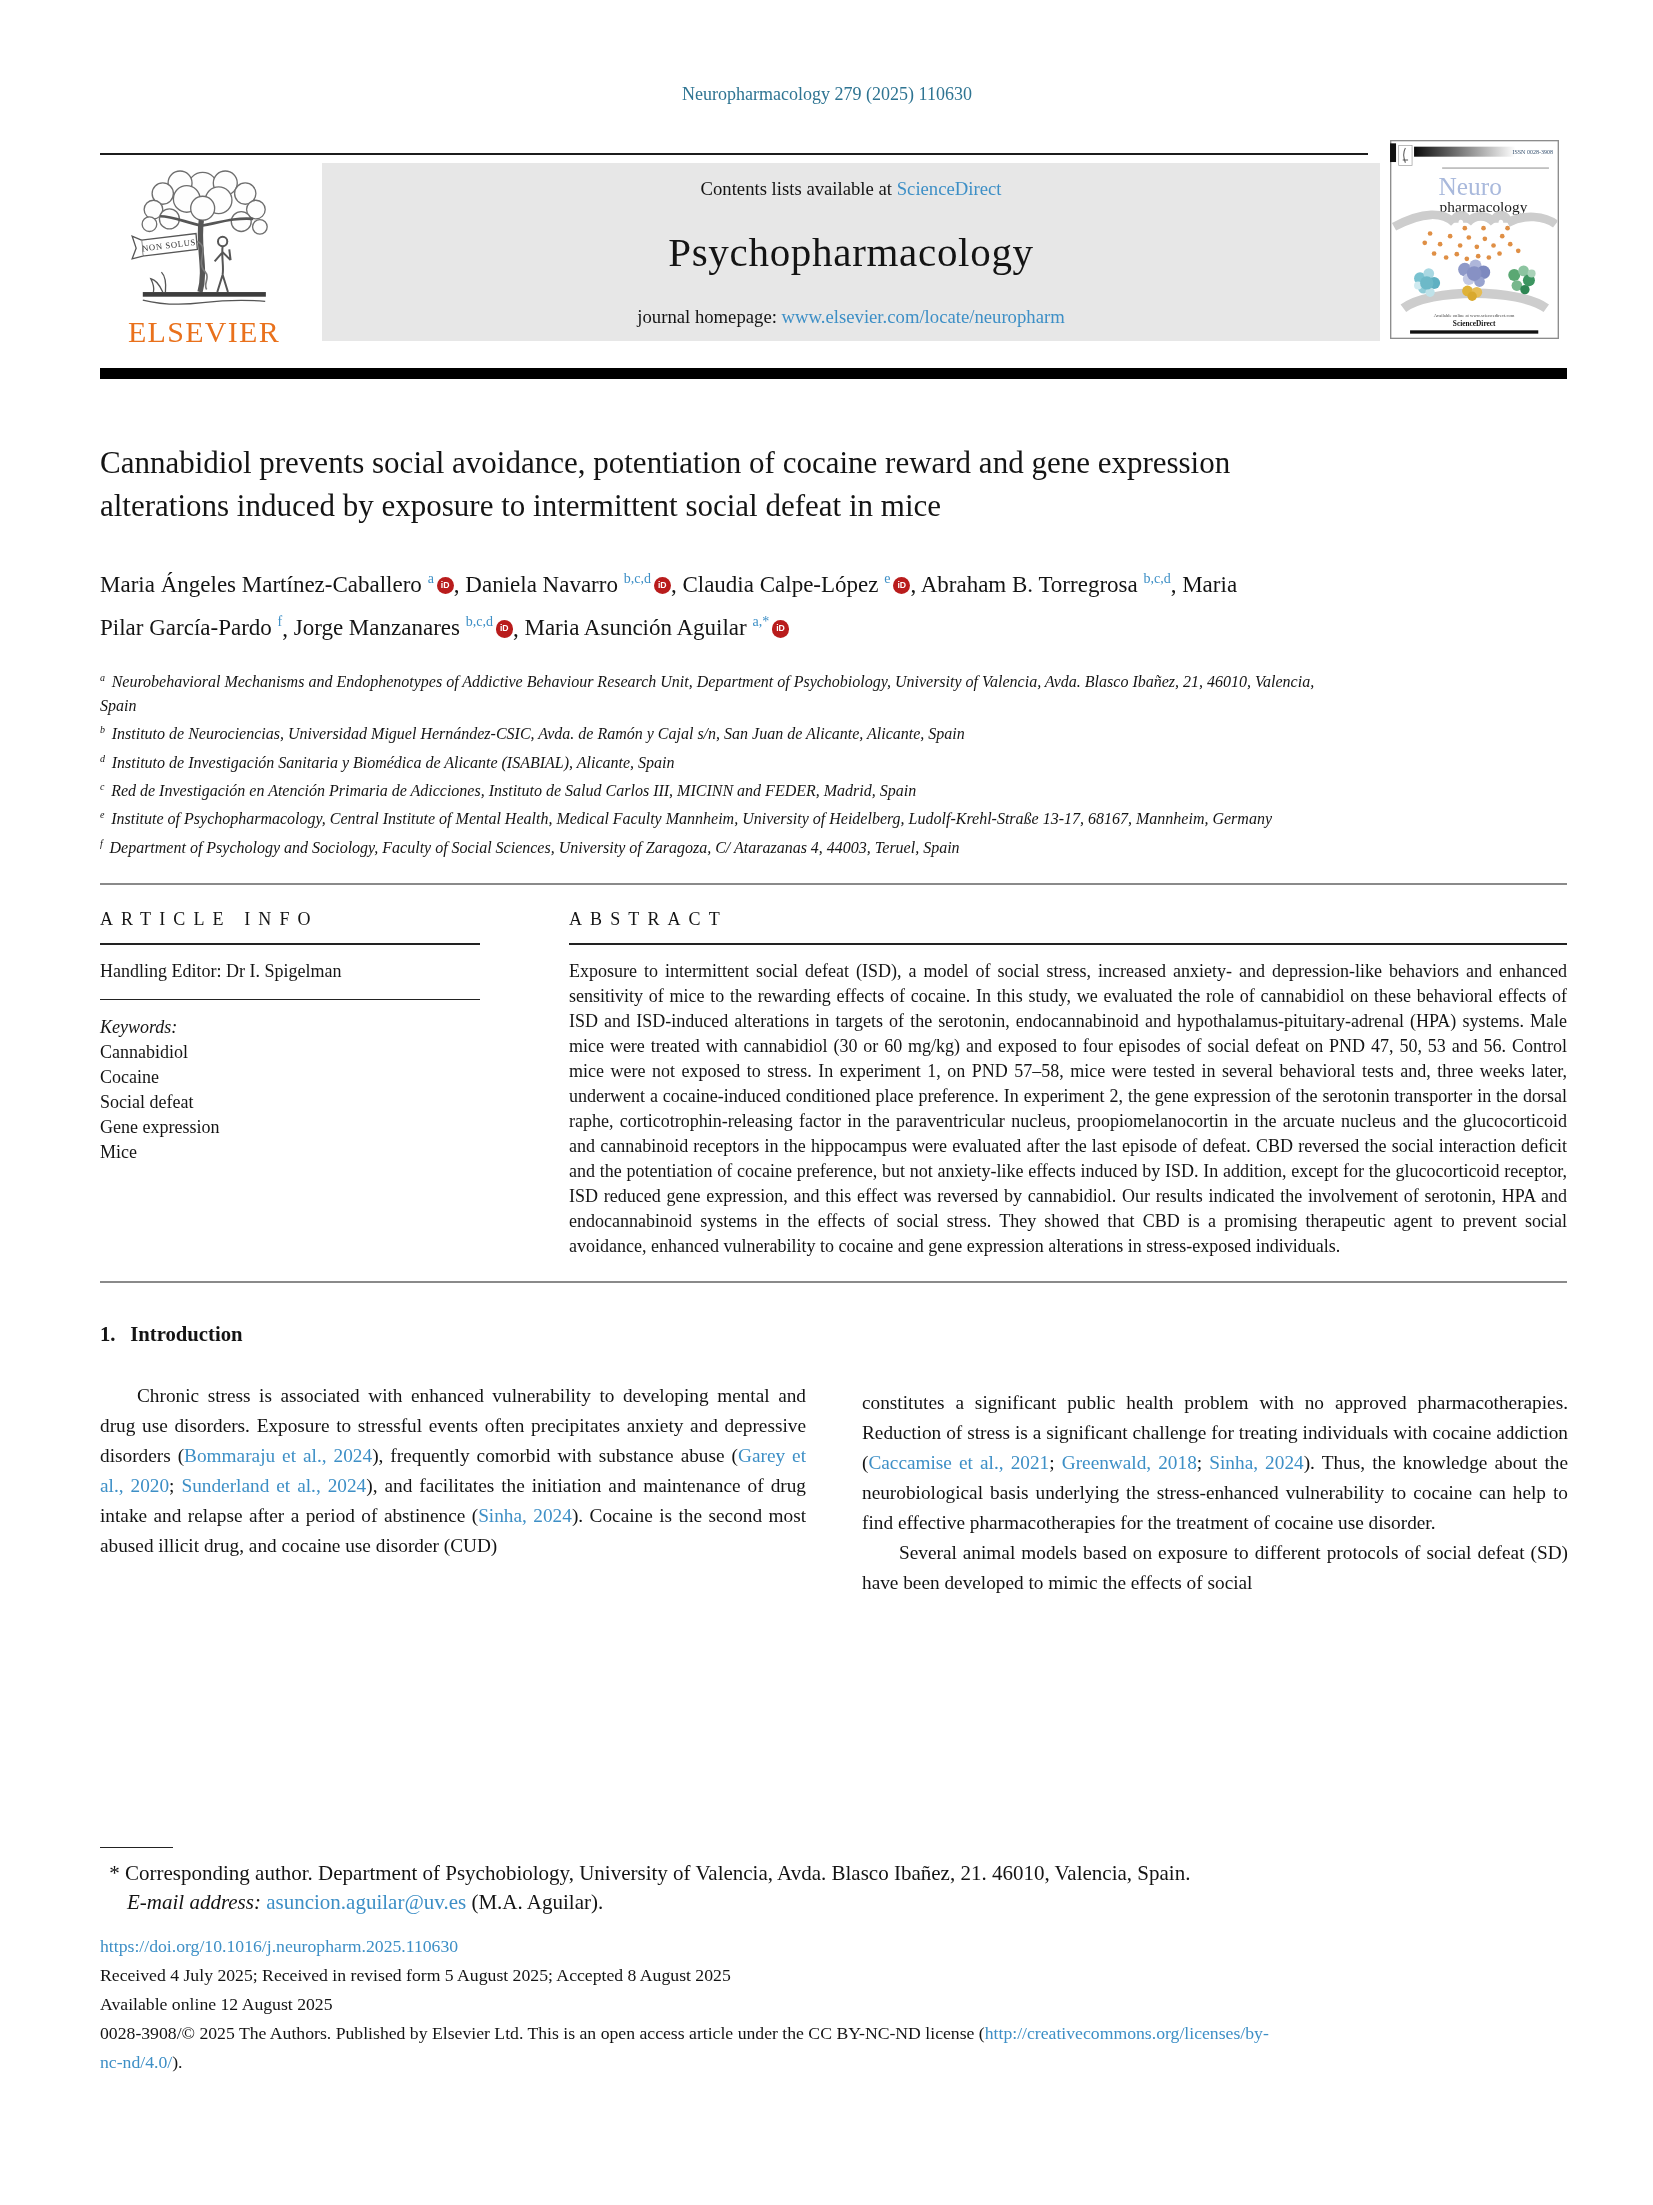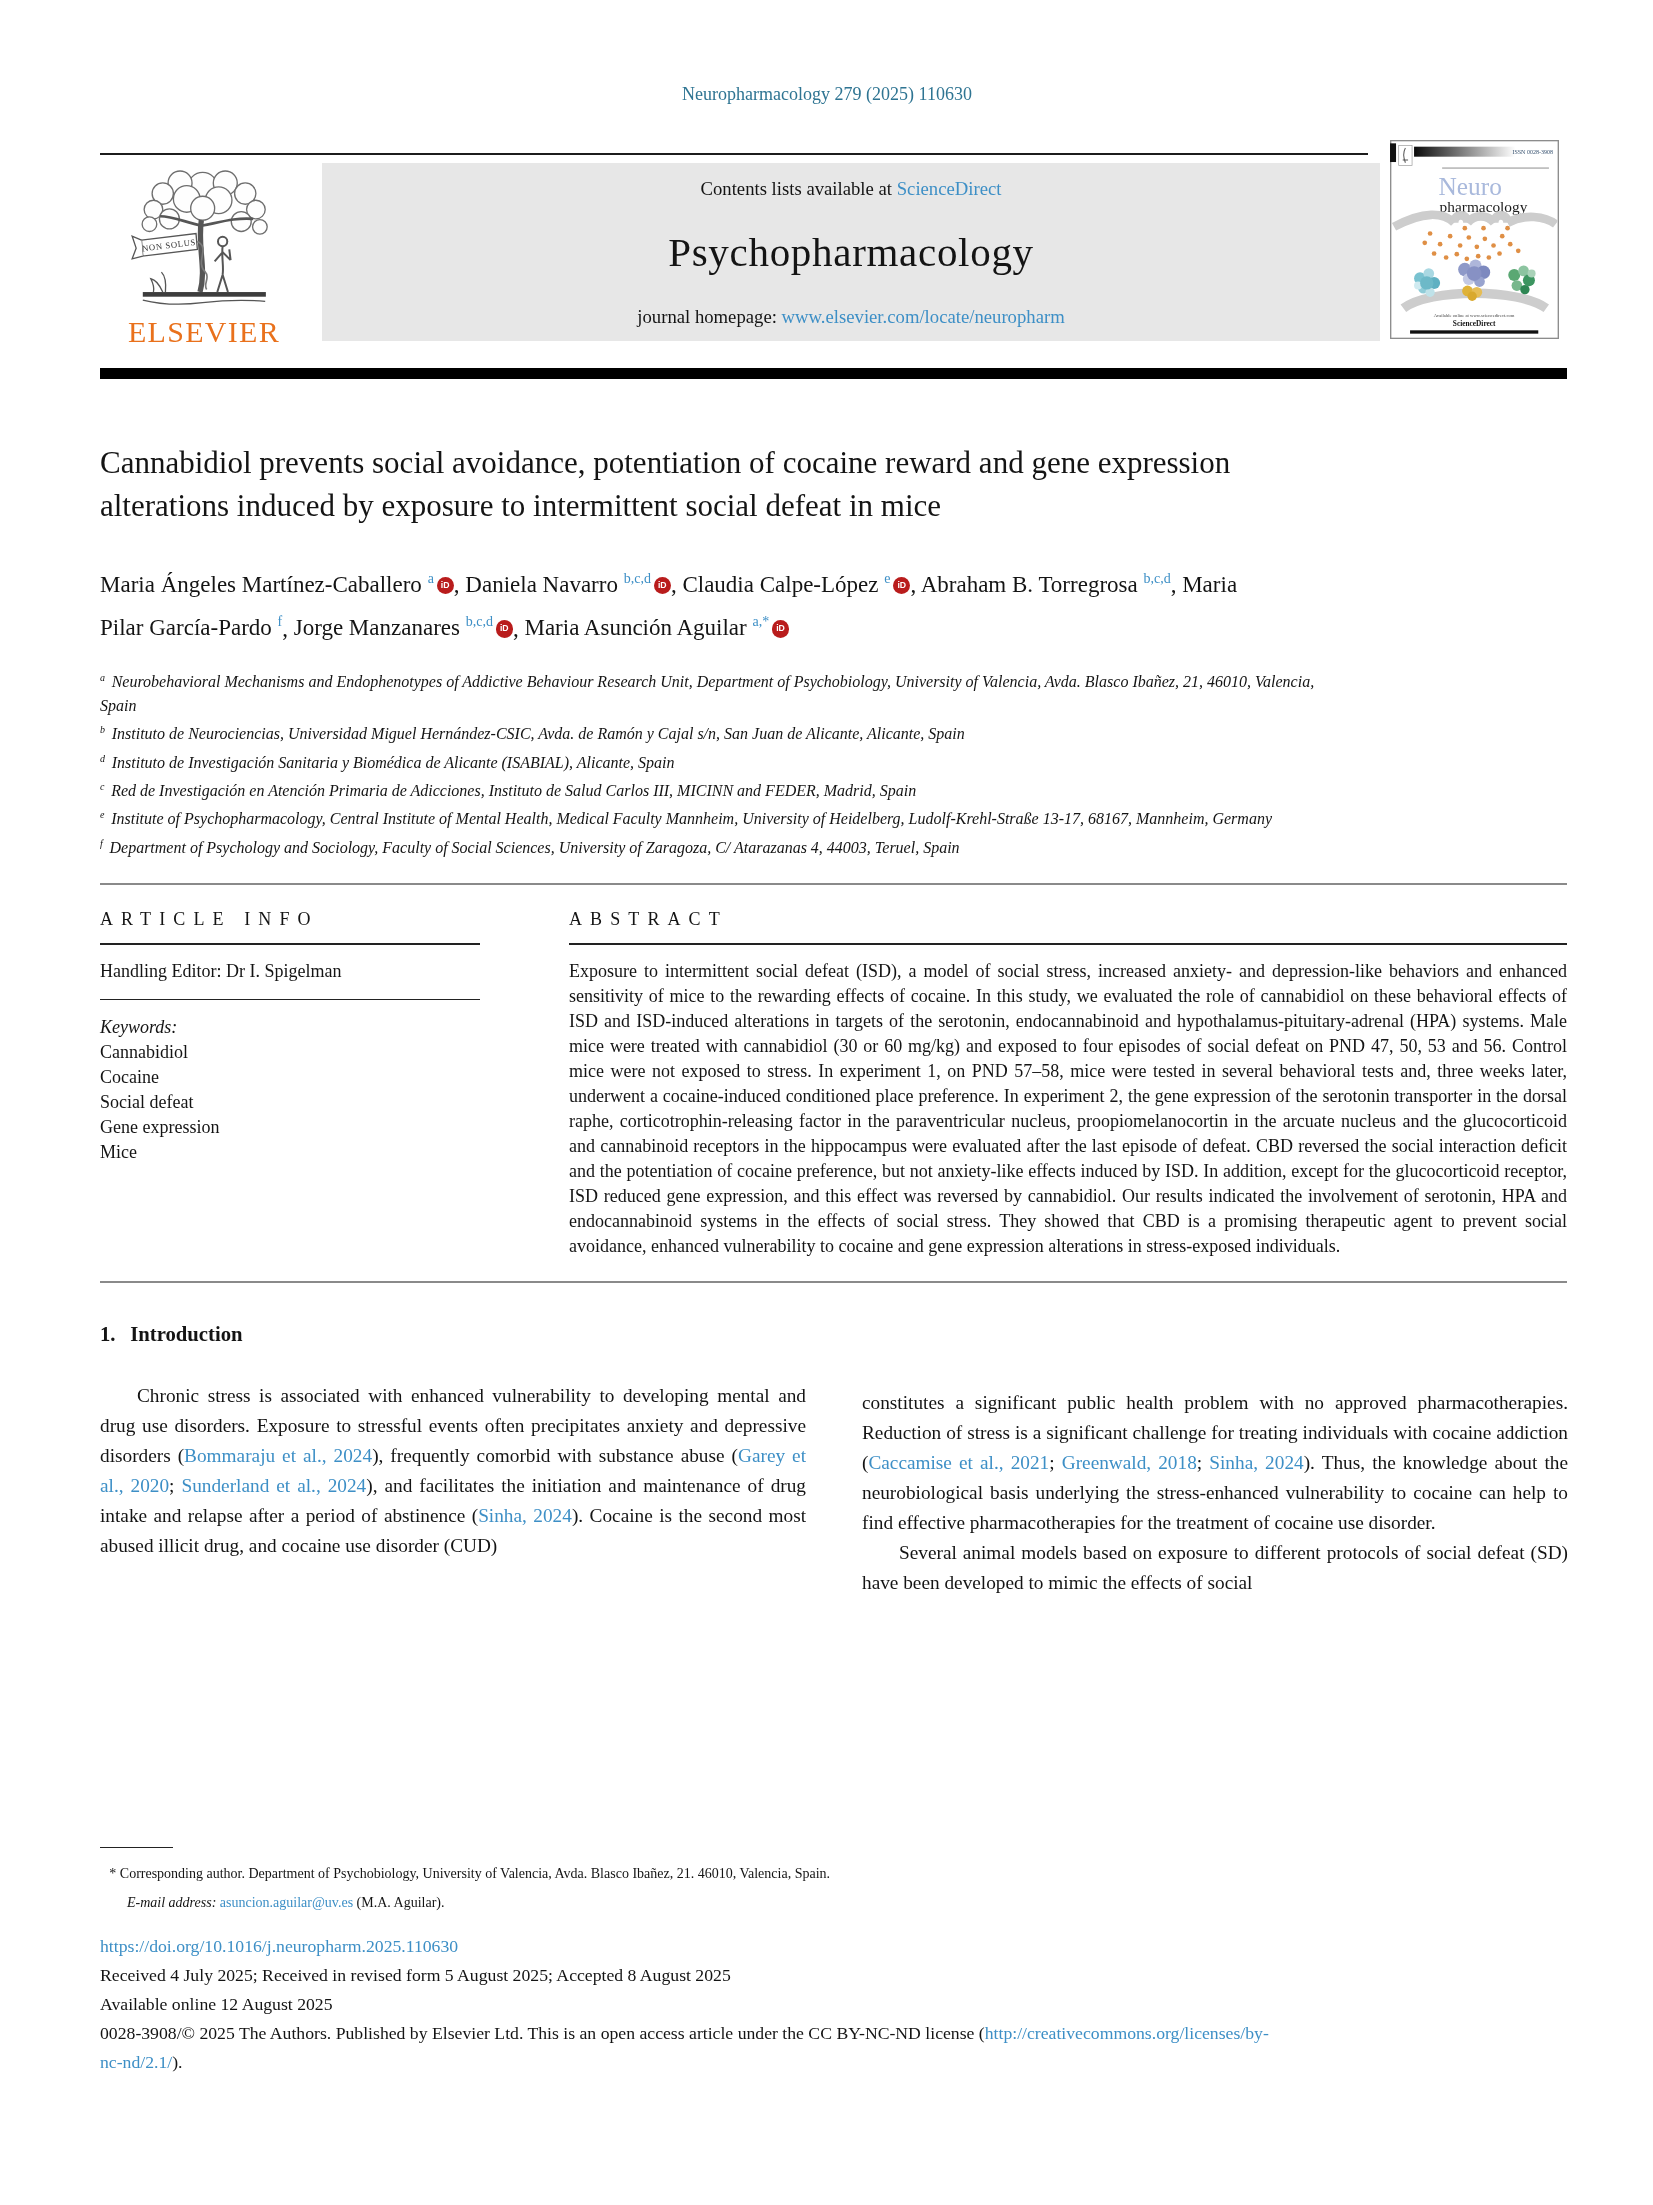--- a/index.html
+++ b/index.html
@@ -51,21 +51,21 @@
   .col-left{width:706px;margin-right:56px;flex:none;}
   .col-right{width:706px;flex:none;padding-top:65px;}
   .sec-head{font-size:20.7px;font-weight:bold;margin:0 0 35px 0;}
   .sec-head .sec-txt{margin-left:14.7px;}
   .intro p{font-size:19.3px;line-height:30px;text-align:justify;margin:0;}
   .intro p.indent{text-indent:37px;}
 
   
   .page-footer{position:absolute;top:1847px;left:100px;width:1467px;}
   .foot-rule{width:73px;height:1.3px;background:#222;}
-  .foot-note{margin-top:10.7px;font-size:14px;line-height:29px;}
+  .foot-note{margin-top:10.7px;font-size:21px;line-height:29px;}
   .foot-note .line1{padding-left:9.3px;}
   .foot-note .line2{padding-left:27px;}
   .bottom-lines{margin-top:15px;font-size:17.7px;line-height:29px;}
   em{}
 </style>
 </head>
 <body>
 
 <div class="page">
 
@@ -269,18 +269,18 @@
       <div class="line2">
         <em>E-mail address:</em>
         <a class="lnk">asuncion.aguilar@uv.es</a><span> (M.A. Aguilar).</span>
       </div>
     </div>
     <div class="bottom-lines">
       <div><a class="lnk">https://doi.org/10.1016/j.neuropharm.2025.110630</a></div>
       <div>Received 4 July 2025; Received in revised form 5 August 2025; Accepted 8 August 2025</div>
       <div>Available online 12 August 2025</div>
       <div><span>0028-3908/© 2025 The Authors. Published by Elsevier Ltd. This is an open access article under the CC BY-NC-ND license (</span><a class="lnk">http://creativecommons.org/licenses/by-</a></div>
-      <div><a class="lnk">nc-nd/2.1/</a><span>).</span></div>
+      <div><a class="lnk">nc-nd/4.0/</a><span>).</span></div>
     </div>
   </div>
 
 </div>
 
 
 </body></html>

